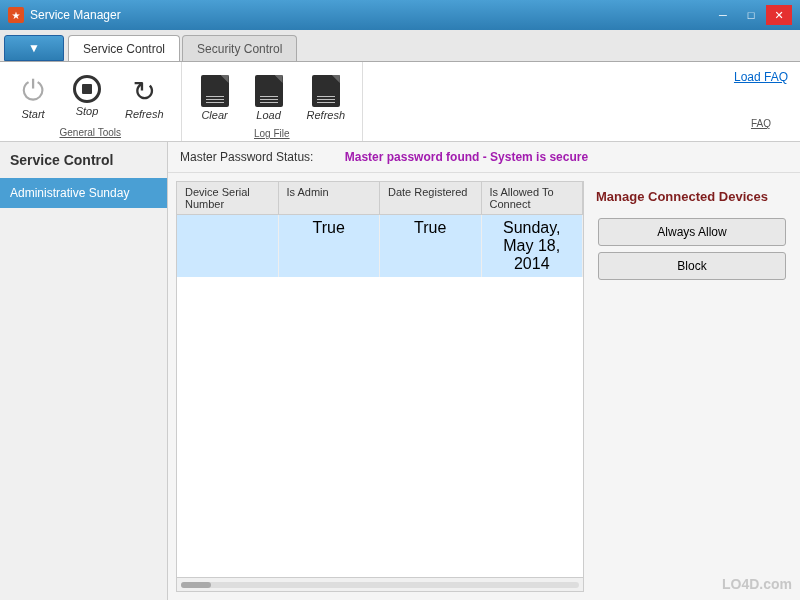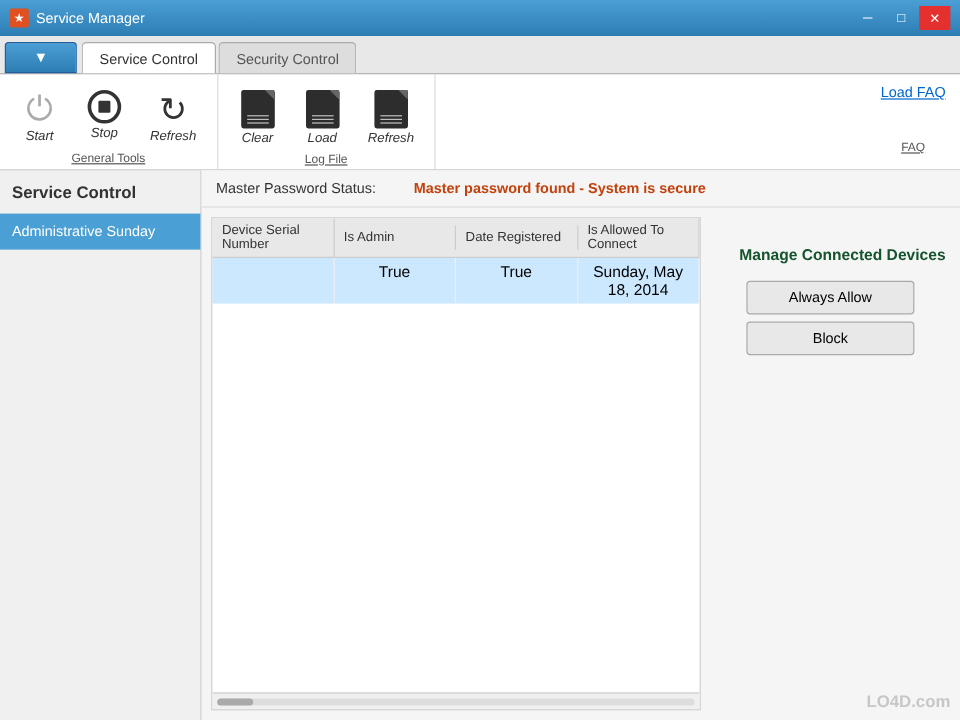--- a/index.html
+++ b/index.html
@@ -168,53 +168,52 @@
       display: flex;
       flex-direction: column;
     }
     .status-bar {
       padding: 8px 12px;
       background: #f5f5f5;
       border-bottom: 1px solid #ddd;
       font-size: 12px;
       color: #333;
     }
-    .status-ok { color: #c2410c; font-weight: bold; padding-left: 28px; }
+    .status-ok { color: #a21caf; font-weight: bold; padding-left: 28px; }
 
     .data-area {
       flex: 1;
       padding: 8px;
       display: flex;
     }
 
     .table-container {
       flex: 1;
       border: 1px solid #ccc;
       background: white;
       overflow: hidden;
       display: flex;
       flex-direction: column;
     }
     .table-header {
       display: flex;
       background: #e8e8e8;
       border-bottom: 1px solid #ccc;
       font-size: 11px;
-      align-items: center;
     }
     .th {
       padding: 4px 8px;
       border-right: 1px solid #ccc;
       flex: 1;
       color: #333;
     }
     .table-body { flex: 1; }
     .table-row {
       display: flex;
-      font-size: 13px;
+      font-size: 16px;
     }
     .table-row.selected { background: #cce8ff; }
     .td {
       padding: 4px 8px;
       border-right: 1px solid #eee;
       flex: 1;
       text-align: center;
     }
     .scrollbar-area {
       height: 14px;
@@ -233,30 +232,29 @@
       background: #aaa; border-radius: 3px;
     }
 
     
     .right-panel {
       width: 200px;
       margin-left: 8px;
       background: #f5f5f5;
     }
     .manage-title {
-      color: #14532d;
+      color: #7f1d1d;
       font-weight: bold;
       font-size: 13px;
       padding: 8px 4px;
-      text-align: right;
-      margin-top: 16px;
+      text-align: left;
     }
     .manage-btn {
       display: block;
-      width: 140px;
+      width: 188px;
       margin: 6px auto;
       padding: 6px 10px;
       background: #e8e8e8;
       border: 1px solid #aaa;
       border-radius: 3px;
       cursor: pointer;
       text-align: center;
       font-size: 12px;
     }
 

